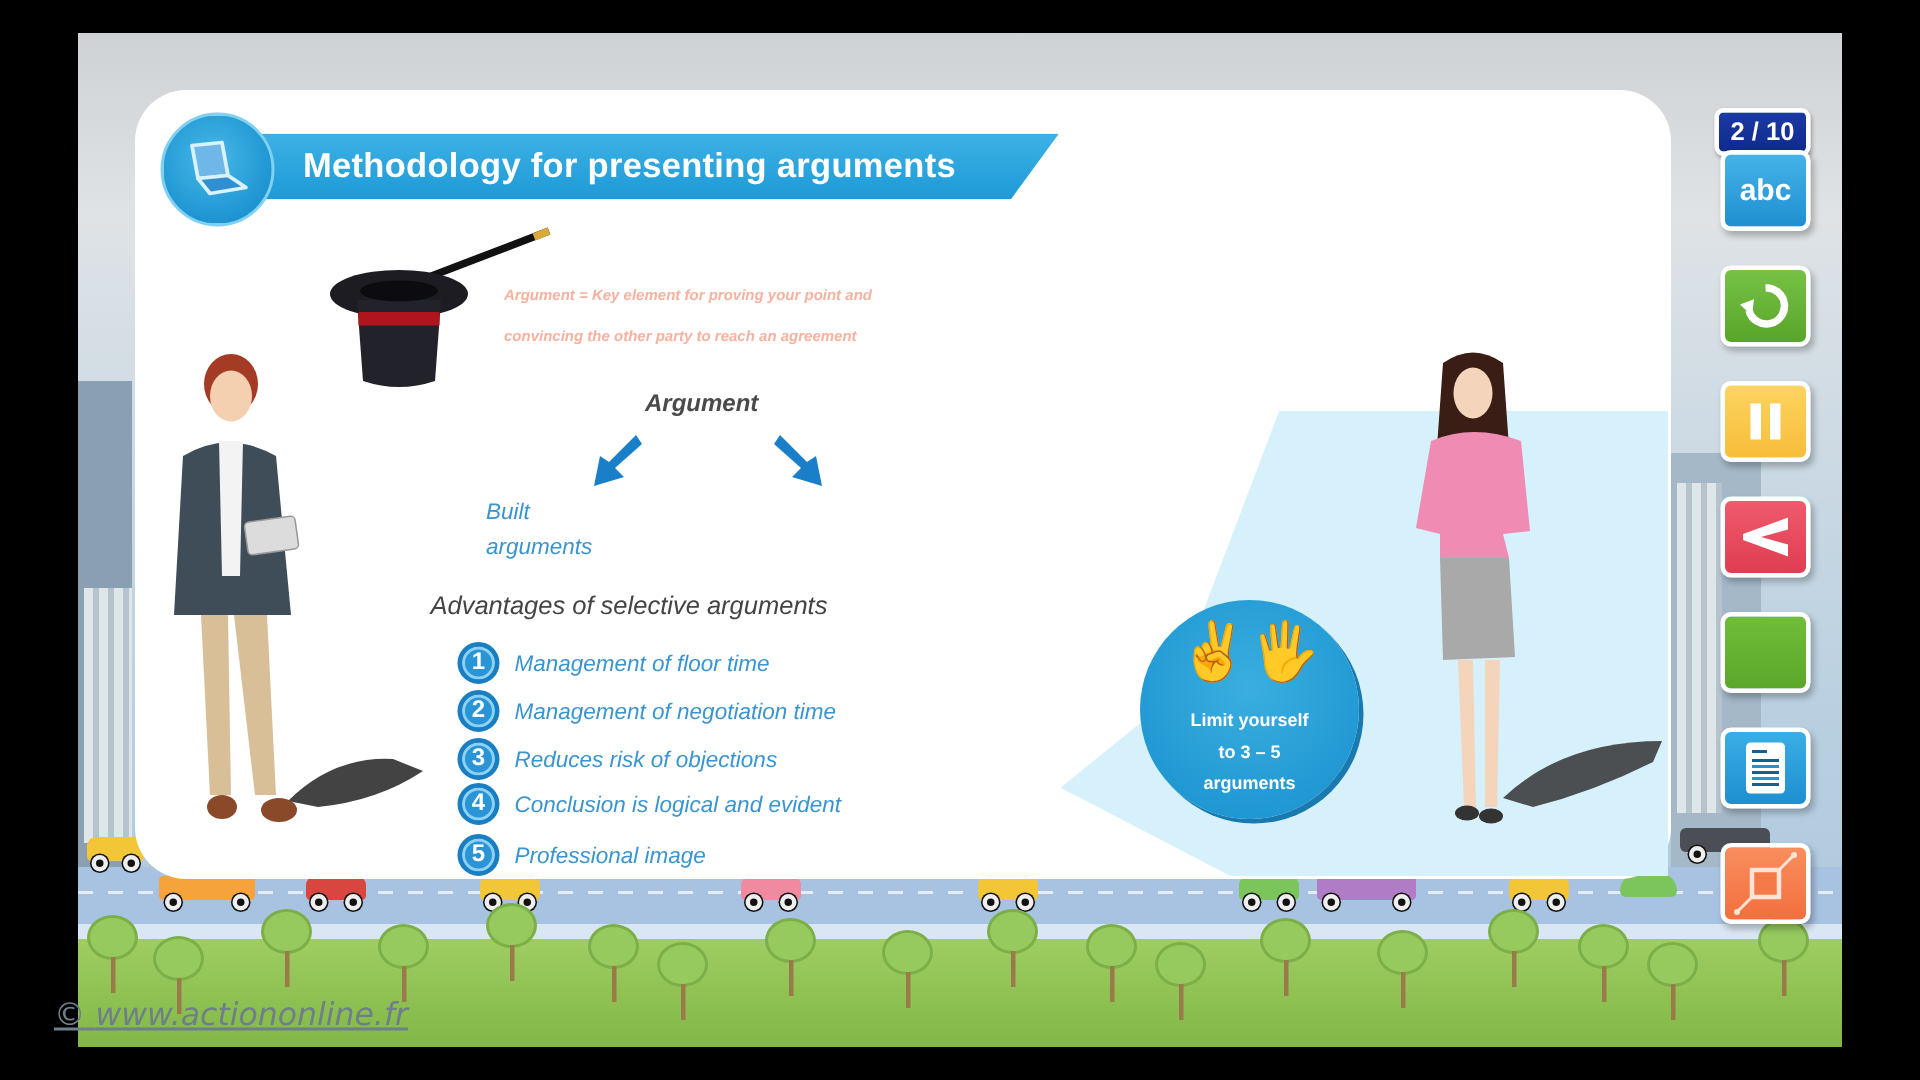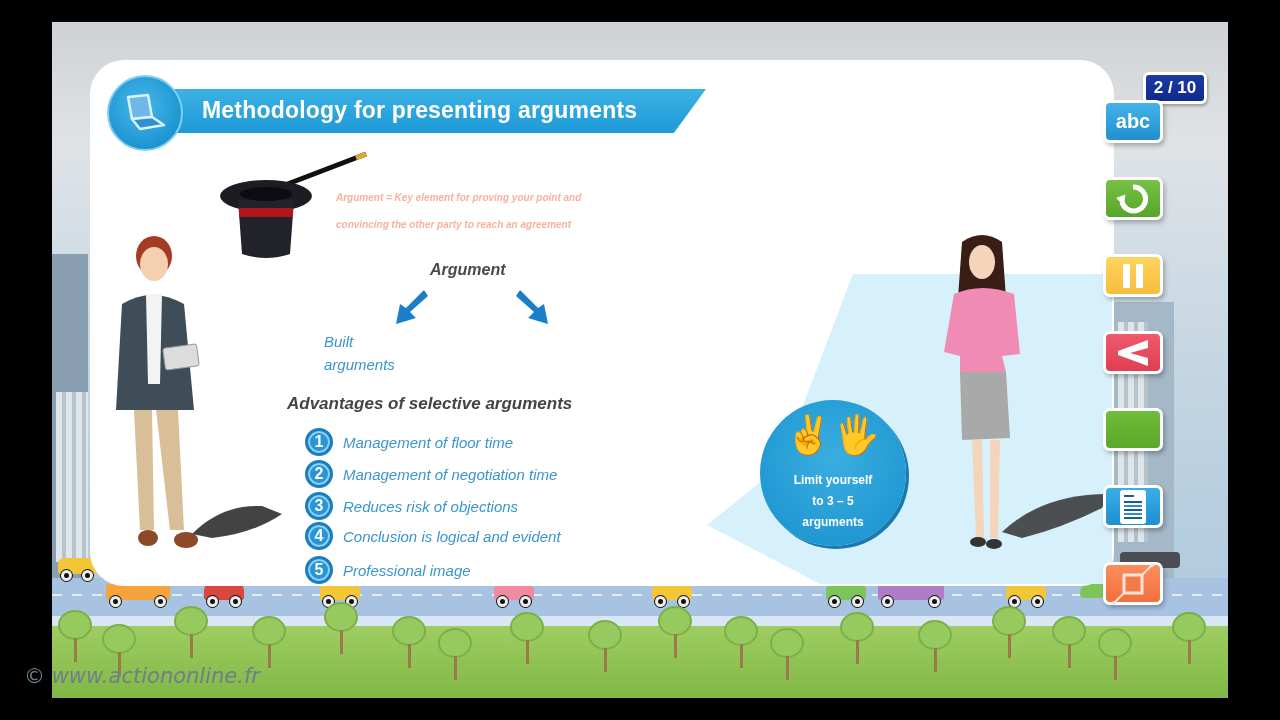--- a/index.html
+++ b/index.html
@@ -25,42 +25,42 @@
     background: linear-gradient(180deg, #3cb1e4 0%, #1e9ad7 100%);
     clip-path: polygon(0 0, 100% 0, 94% 100%, 0 100%); }
   #title-text { position: absolute; left: 150px; top: 75px; color: #fff; font-size: 23px; font-weight: bold; letter-spacing: 0.2px; }
   #title-badge { position: absolute; left: 55px; top: 53px; width: 76px; height: 76px; border-radius: 50%;
     background: radial-gradient(circle at 45% 40%, #48b8e8 0%, #1e95d2 70%, #167fb9 100%);
     border: 2px solid #7fd0f2; display: flex; align-items: center; justify-content: center; }
   
   .definition { position: absolute; left: 284px; top: 162px; color: #f5a48f; font-style: italic; font-size: 10px; line-height: 27px; font-weight: bold; opacity: 0.85; }
   .argument-label { position: absolute; left: 378px; top: 239px; color: #4a4a4a; font-style: italic; font-weight: bold; font-size: 16px; }
   .branch { position: absolute; color: #3a94cf; font-style: italic; font-size: 15px; line-height: 23px; text-align: left; }
-  .adv-title { position: absolute; left: 235px; top: 372px; color: #444; font-style: italic; font-weight: bold; font-size: 17px; }
+  .adv-title { position: absolute; left: 235px; top: 372px; color: #444; font-style: italic; font-weight: normal; font-size: 17px; }
   .adv-list { position: absolute; left: 253px; top: 406px; }
   .adv-item { position: absolute; left: 0; height: 28px; display: flex; align-items: center; }
   .num { width: 28px; height: 28px; border-radius: 50%; background: #2a95d6; border: 3px solid #1a7fc2;
     box-shadow: inset 0 0 0 2px #8fd1f3; color: #fff; font-weight: bold; font-size: 16px;
     display: flex; align-items: center; justify-content: center; }
   .adv-text { margin-left: 10px; color: #3a94cf; font-style: italic; font-size: 15px; white-space: nowrap; }
   
   #beam { position: absolute; left: 655px; top: 252px; width: 405px; height: 310px; background: #d6f1fb;
     clip-path: polygon(36% 0, 100% 0, 100% 100%, 28% 100%, 0 81%, 18% 62%); }
   #limit-badge { position: absolute; left: 708px; top: 378px; width: 146px; height: 146px; border-radius: 50%;
     background: radial-gradient(circle at 50% 40%, #3aaee0 0%, #1e96d1 80%, #1788c2 100%);
     box-shadow: 3px 3px 0 #1a7ab0; color: #fff; font-weight: bold; font-size: 12px; text-align: center; }
   #limit-badge .hands { position: absolute; top: 14px; left: 0; right: 0; font-size: 38px; line-height: 42px; }
   #limit-badge .txt { position: absolute; top: 70px; left: 0; right: 0; line-height: 21px; }
   
-  .tb { position: absolute; left: 1051px; width: 60px; height: 43px; border-radius: 7px; border: 3px solid #fff;
+  .tb { position: absolute; left: 1095px; width: 60px; height: 54px; border-radius: 7px; border: 3px solid #fff;
     box-shadow: 2px 3px 4px rgba(0,0,0,0.25); display: flex; align-items: center; justify-content: center; }
   #counter { position: absolute; left: 1091px; top: 22px; width: 64px; height: 32px; border-radius: 6px;
     background: linear-gradient(180deg, #1c3aa5, #0e2a8c); border: 3px solid #fff; color: #fff;
     font-weight: bold; font-size: 17px; display: flex; align-items: center; justify-content: center; box-shadow: 1px 2px 3px rgba(0,0,0,0.3); margin-top: 28px; }
-  #copyright { position: absolute; left: 24px; top: 664px; color: #6e7f8a; font-style: italic; font-size: 21px; font-family: "DejaVu Sans", sans-serif; }
+  #copyright { position: absolute; left: 36px; top: 664px; color: #6e7f8a; font-style: italic; font-size: 21px; font-family: "DejaVu Sans", sans-serif; text-decoration: underline; }
 </style>
 </head>
 <body>
 
 <div id="stage">
 
   <div class="bldg" style="left:0;top:232px;width:36px;height:330px;background:#8aa0b2;"></div>
   <div class="bldg w" style="left:4px;top:370px;width:32px;height:170px;"></div>
   <div class="bldg" style="left:1062px;top:280px;width:60px;height:290px;background:#a4b8c8;"></div>
   <div class="bldg w" style="left:1066px;top:300px;width:30px;height:220px;"></div>

